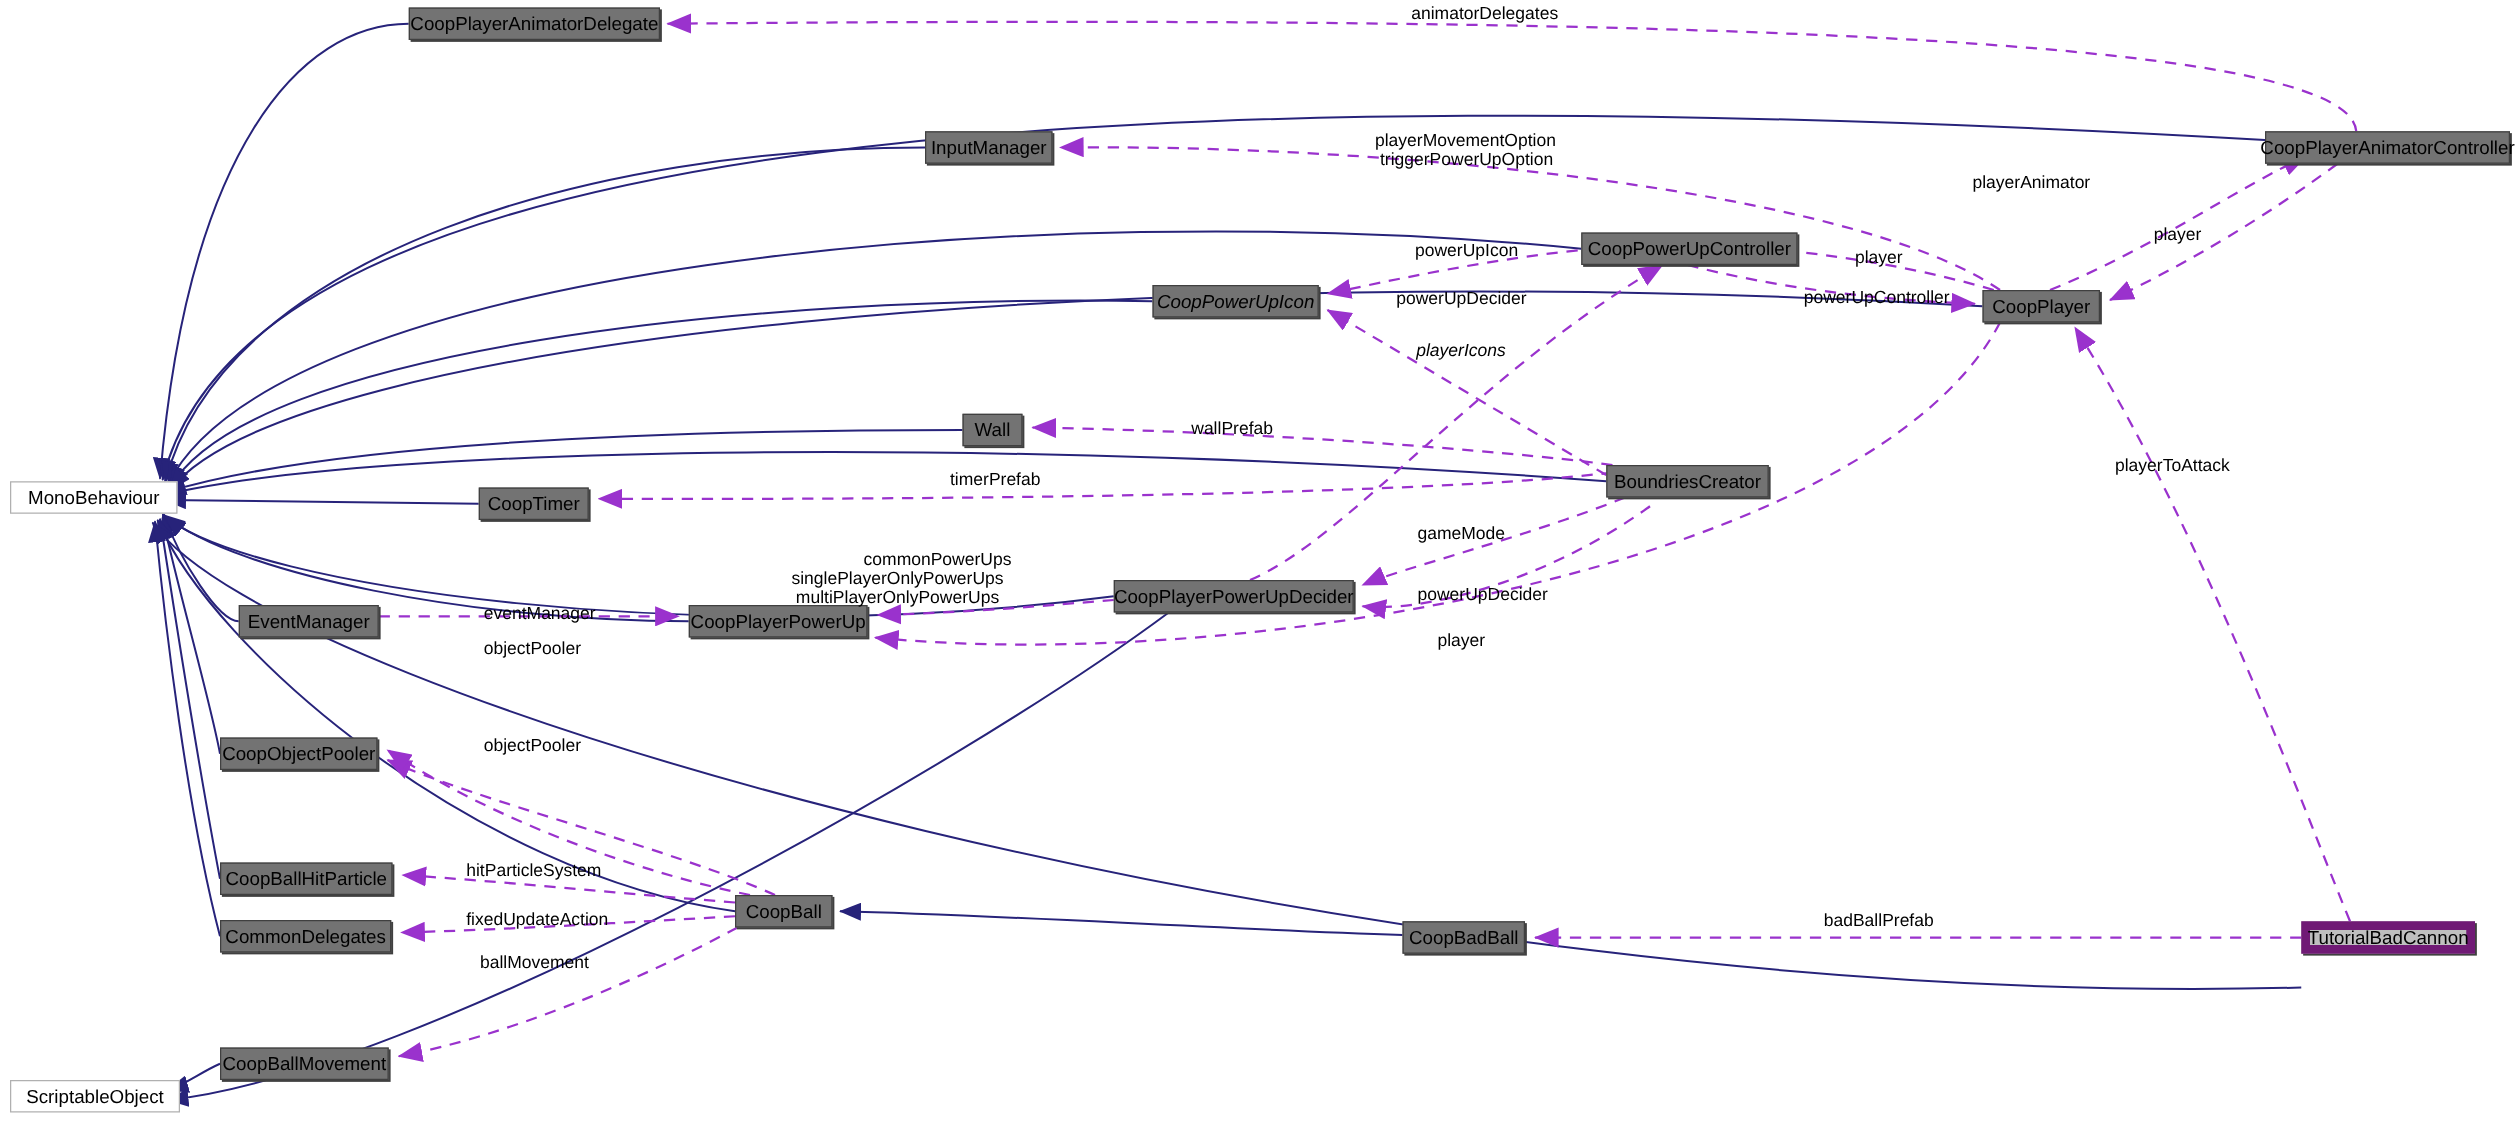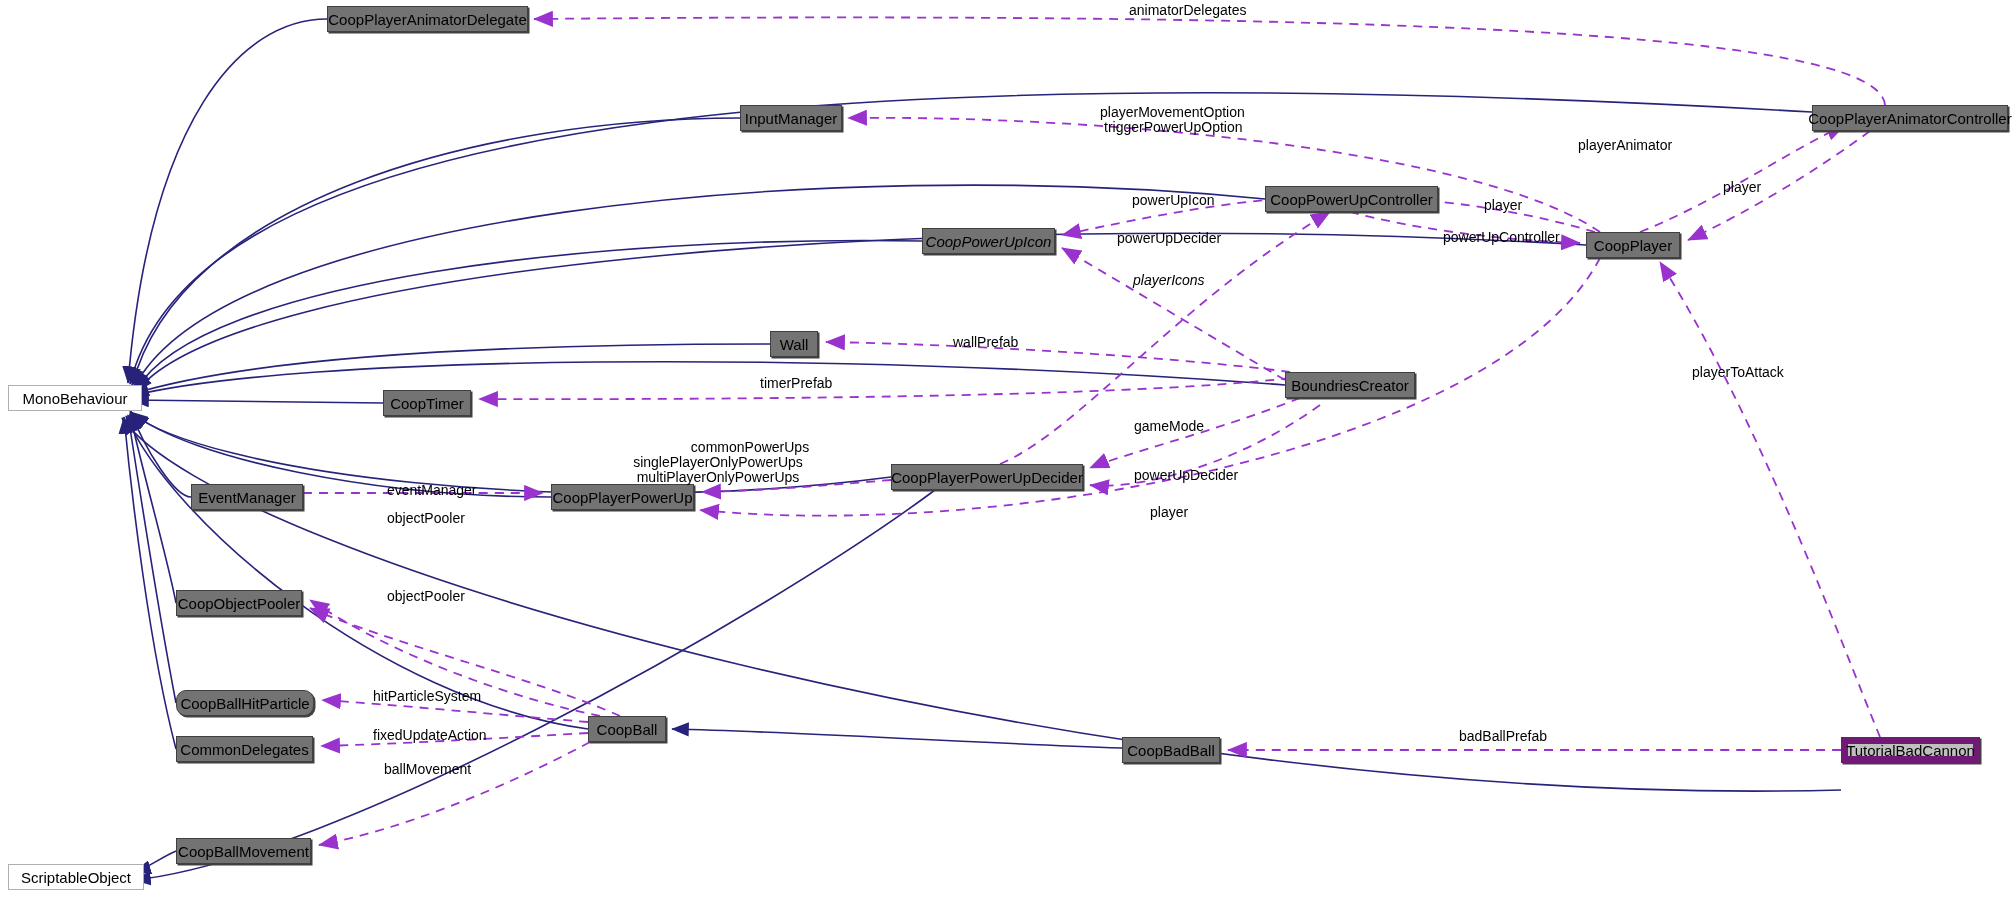--- a/index.html
+++ b/index.html
@@ -124,21 +124,21 @@
   </div>
   <div class="node internal" style="left:1586px;top:232px;width:94px;">
     <span>CoopPlayer</span>
   </div>
   <div class="node internal" style="left:1812px;top:105px;width:196px;">
     <span>CoopPlayerAnimatorController</span>
   </div>
   <div class="node internal" style="left:176px;top:590px;width:126px;">
     <span>CoopObjectPooler</span>
   </div>
-  <div class="node internal" style="left:176px;top:690px;width:138px;border-radius:10px;">
+  <div class="node internal" style="left:176px;top:690px;width:138px;">
     <span>CoopBallHitParticle</span>
   </div>
   <div class="node internal" style="left:176px;top:736px;width:137px;">
     <span>CommonDelegates</span>
   </div>
   <div class="node internal" style="left:588px;top:716px;width:78px;">
     <span>CoopBall</span>
   </div>
   <div class="node internal" style="left:1122px;top:737px;width:98px;">
     <span>CoopBadBall</span>

